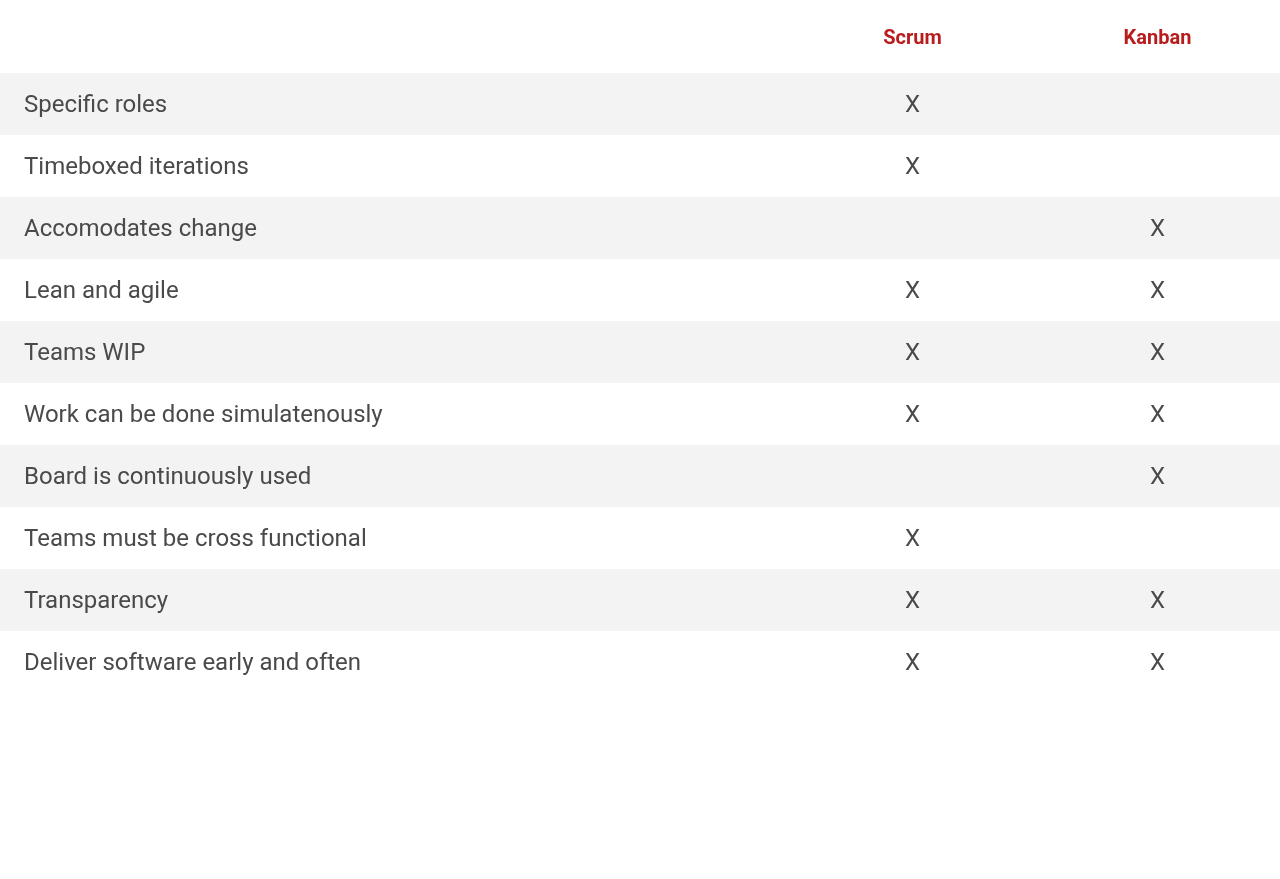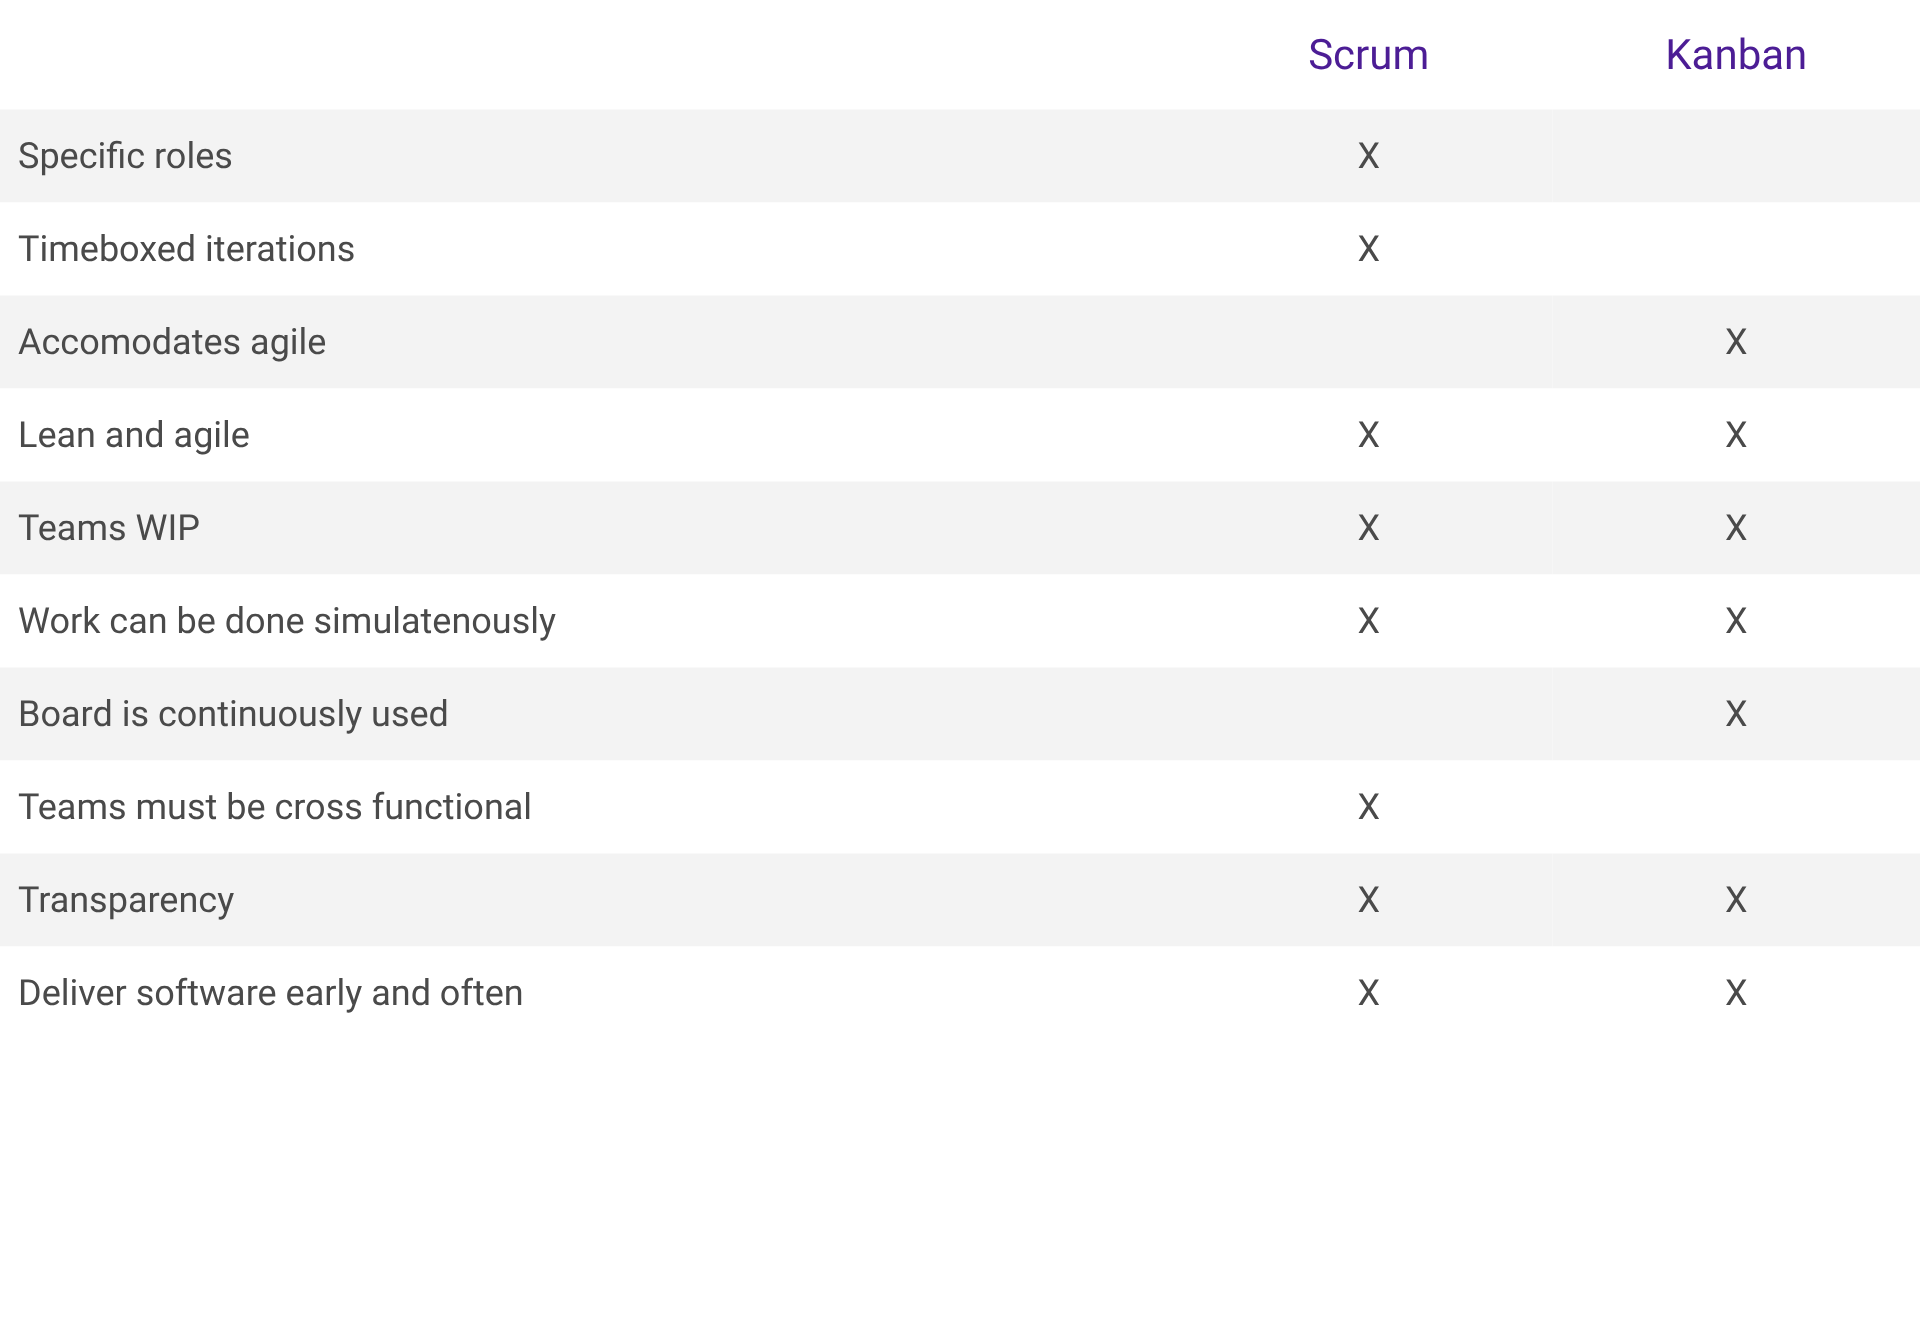--- a/index.html
+++ b/index.html
@@ -16,42 +16,42 @@
     table {
       width: 100%;
       border-collapse: collapse;
       table-layout: fixed;
     }
     th, td {
       text-align: left;
       padding: 0;
     }
     thead th {
-      font-size: 28px;
-      font-weight: 400;
-      color: #4c1d95;
+      font-size: 20px;
+      font-weight: 700;
+      color: #b91c1c;
       height: 73px;
       vertical-align: middle;
     }
     tbody td {
       font-size: 24px;
       font-weight: 400;
       color: #4a4a4a;
       height: 62px;
       vertical-align: middle;
     }
     tbody tr:nth-child(odd) {
       background-color: #f3f3f3;
     }
     tbody tr:nth-child(even) {
       background-color: #ffffff;
     }
     .col-feature {
       width: 790px;
-      padding-left: 12px;
+      padding-left: 24px;
     }
     .col-scrum {
       width: 245px;
       text-align: center;
     }
     .col-kanban {
       width: 245px;
       text-align: center;
     }
     thead .col-scrum,
@@ -83,21 +83,21 @@
         <td class="col-feature">Specific roles</td>
         <td class="col-scrum"><span class="mark">X</span></td>
         <td class="col-kanban"></td>
       </tr>
       <tr>
         <td class="col-feature">Timeboxed iterations</td>
         <td class="col-scrum"><span class="mark">X</span></td>
         <td class="col-kanban"></td>
       </tr>
       <tr>
-        <td class="col-feature">Accomodates agile</td>
+        <td class="col-feature">Accomodates change</td>
         <td class="col-scrum"></td>
         <td class="col-kanban"><span class="mark">X</span></td>
       </tr>
       <tr>
         <td class="col-feature">Lean and agile</td>
         <td class="col-scrum"><span class="mark">X</span></td>
         <td class="col-kanban"><span class="mark">X</span></td>
       </tr>
       <tr>
         <td class="col-feature">Teams WIP</td>

